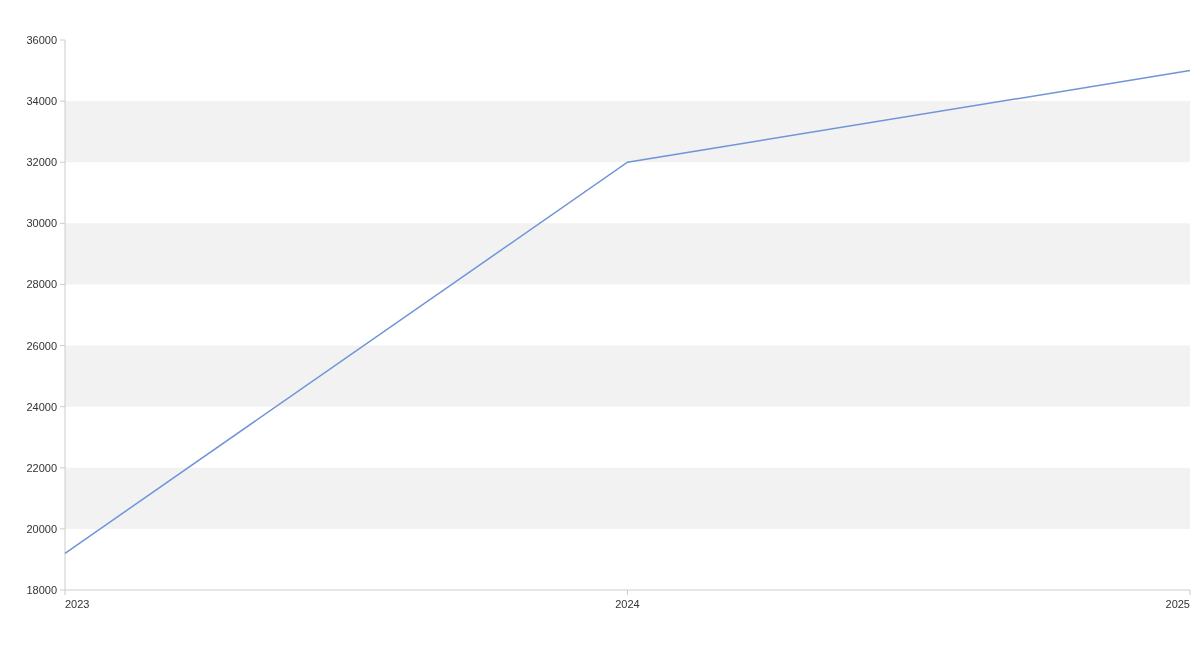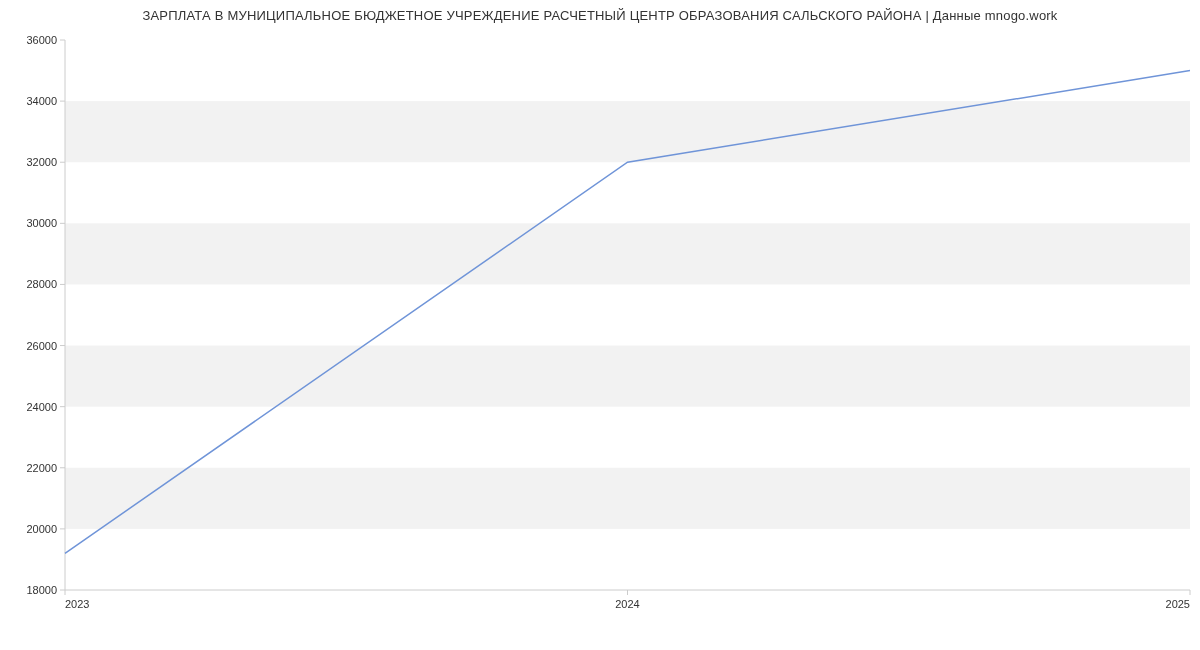--- a/index.html
+++ b/index.html
@@ -46,21 +46,20 @@
   .series-line {
     stroke: #6f94d8;
     stroke-width: 1.5;
     fill: none;
   }
 </style>
 </head>
 <body>
 
 <div class="chart-wrap">
-  <div class="title">ЗАРПЛАТА В МУНИЦИПАЛЬНОЕ БЮДЖЕТНОЕ УЧРЕЖДЕНИЕ РАСЧЕТНЫЙ ЦЕНТР ОБРАЗОВАНИЯ САЛЬСКОГО РАЙОНА | Данные mnogo.work</div>
   <svg id="chart-svg" width="1200" height="650">
       <rect x="65" y="467.77777777777777" width="1125" height="61.11111111111114" class="band"></rect>
       <rect x="65" y="345.55555555555554" width="1125" height="61.11111111111114" class="band"></rect>
       <rect x="65" y="223.33333333333337" width="1125" height="61.111111111111086" class="band"></rect>
       <rect x="65" y="101.11111111111114" width="1125" height="61.111111111111086" class="band"></rect>
       <line x1="65" y1="40" x2="65" y2="590" class="axis-line"></line>
       <line x1="65" y1="590" x2="1190" y2="590" class="axis-line"></line>
       <line x1="60" y1="590" x2="65" y2="590" class="tick-mark"></line>
       <text x="57" y="594" text-anchor="end" class="ytick" style="font-size: 11px; fill: rgb(51, 51, 51);">18000</text>
       <line x1="60" y1="528.8888888888889" x2="65" y2="528.8888888888889" class="tick-mark"></line>

